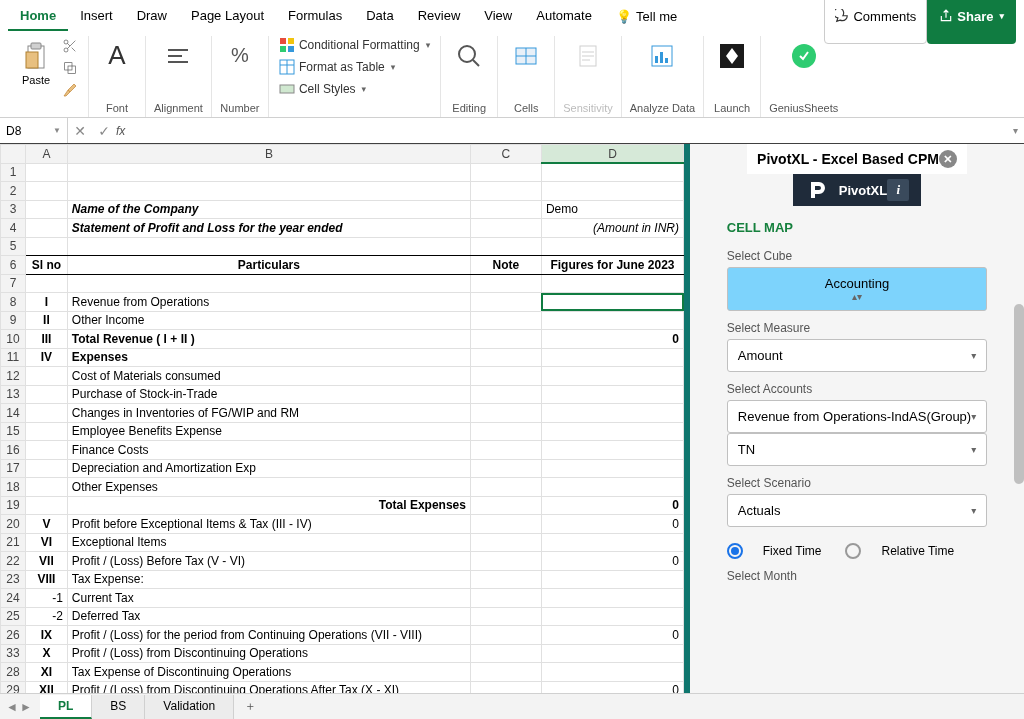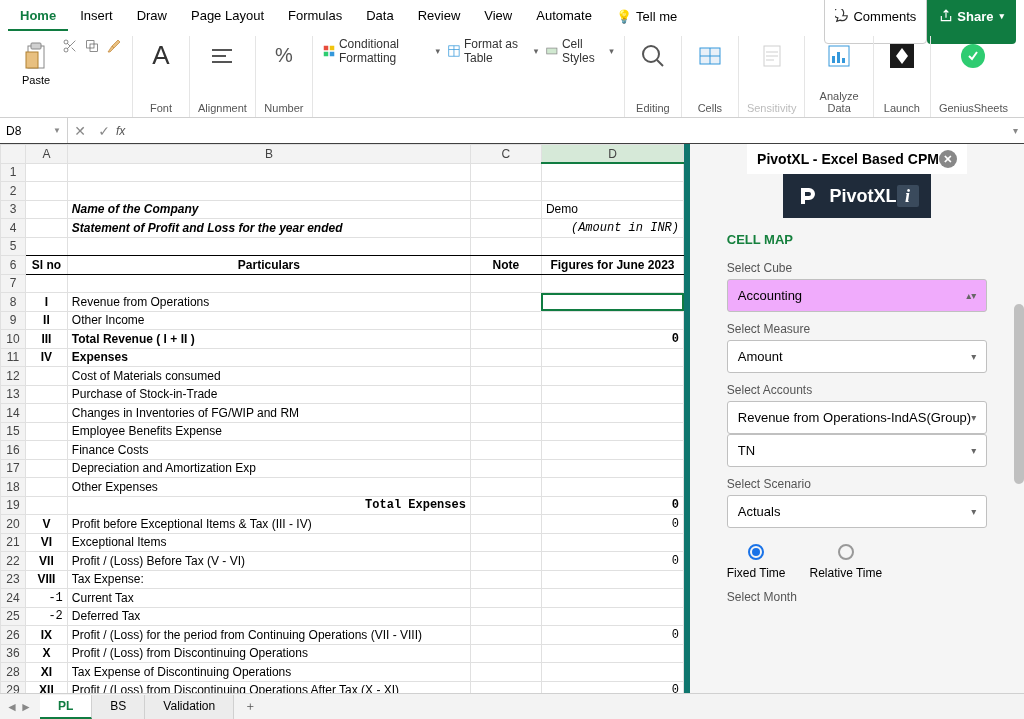--- a/index.html
+++ b/index.html
@@ -14,21 +14,21 @@
 .btn-share { display: flex; align-items: center; gap: 4px; border: none; border-radius: 4px; padding: 20px 12px; font-size: 13px; background: #107c41; color: #fff; font-weight: 600; }
 
 
 .ribbon { display: flex; height: 86px; border-bottom: 1px solid #d0d0d0; background: #fff; padding: 4px 8px 0; }
 .ribbon-group { display: flex; flex-direction: column; align-items: center; padding: 0 8px; border-right: 1px solid #e5e5e5; justify-content: space-between; }
 .ribbon-group:last-child { border-right: none; }
 .ribbon-group-content { display: flex; align-items: flex-start; gap: 4px; flex: 1; }
 .ribbon-group-label { font-size: 11px; color: #555; padding-bottom: 3px; }
 .ribbon-btn-lg { display: flex; flex-direction: column; align-items: center; gap: 2px; padding: 4px; cursor: pointer; }
 .ribbon-btn-lg svg { width: 32px; height: 32px; }
-.ribbon-col { display: flex; flex-direction: row; gap: 2px; }
+.ribbon-col { display: flex; flex-direction: column; gap: 2px; }
 .ribbon-mini { width: 20px; height: 20px; display: flex; align-items: center; justify-content: center; cursor: pointer; }
 .ribbon-row-item { display: flex; align-items: center; gap: 4px; font-size: 12px; color: #333; padding: 1px 2px; cursor: pointer; }
 .ribbon-row-item svg { width: 16px; height: 16px; }
 .chev { font-size: 9px; color: #666; margin-left: 2px; }
 
 
 .formula-bar { display: flex; align-items: center; height: 26px; border-bottom: 1px solid #404040; background: #fff; }
 .name-box { width: 68px; border-right: 1px solid #d0d0d0; padding: 0 6px; font-size: 12px; display: flex; align-items: center; justify-content: space-between; height: 100%; }
 .name-box-drop { color: #888; font-size: 8px; }
 .fb-btn { width: 24px; text-align: center; color: #888; font-size: 14px; cursor: pointer; }
@@ -48,38 +48,38 @@
 .grid thead th.col-sel { background: #d6e9d8; border-bottom: 2px solid #107c41; }
 .grid tbody th { background: #f3f3f3; font-weight: 400; color: #444; text-align: center; width: 24px; }
 .corner { background: #f3f3f3; width: 24px; }
 .col-A { width: 40px; }
 .col-B { width: 386px; }
 .col-C { width: 68px; }
 .col-D { width: 136px; }
 .bold { font-weight: 700; }
 .ital { font-style: italic; }
 .center { text-align: center; }
-.right { text-align: right; font-family: Liberation Mono, monospace; }
+.right { text-align: right; }
 .bbot { border-bottom: 1px solid #000 !important; margin-top: 18px; }
 .selected-cell { outline: 2px solid #107c41; outline-offset: -2px; background: #fff; }
 
 
 .pane-header { display: flex; align-items: center; justify-content: space-between; background: #fff; padding: 6px 10px; font-size: 14px; font-weight: 600; }
 .pane-close { width: 18px; height: 18px; border-radius: 50%; background: #888; color: #fff; display: flex; align-items: center; justify-content: center; font-size: 11px; cursor: pointer; }
-.pane-brand { background: #1f2b3a; color: #fff; display: flex; align-items: center; justify-content: space-between; padding: 10px 12px; font-size: 18px; font-weight: 600; }
+.pane-brand { background: #1f2b3a; color: #fff; display: flex; align-items: center; justify-content: space-between; padding: 4px 12px; font-size: 13px; font-weight: 600; }
 .pane-brand-left { display: flex; align-items: center; gap: 10px; }
 .pane-info { background: #3a4a5c; width: 22px; height: 22px; display: flex; align-items: center; justify-content: center; font-style: italic; font-family: serif; border-radius: 2px; cursor: pointer; }
 .pane-body { padding: 14px 16px; overflow-y: auto; flex: 1; }
 .pane-section-title { font-size: 13px; font-weight: 700; color: #15803d; margin-bottom: 14px; }
 .field-label { font-size: 12px; color: #555; margin-bottom: 4px; margin-top: 10px; }
 .dropdown { width: 100%; background: #fff; border: 1px solid #c0c0c0; border-radius: 3px; padding: 8px 10px; font-size: 13px; display: flex; justify-content: space-between; align-items: center; cursor: pointer; }
-.dropdown.primary { background: #f0abfc; }
+.dropdown.primary { background: #7dd3fc; flex-direction: column; }
 .dd-caret { color: #666; font-size: 10px; }
 .radio-row { display: flex; gap: 24px; margin-top: 16px; }
-.radio-item { display: flex; align-items: center; gap: 6px; font-size: 12px; cursor: pointer; flex-direction: column; }
+.radio-item { display: flex; align-items: center; gap: 20px; font-size: 12px; cursor: pointer; }
 .radio-dot { width: 16px; height: 16px; border: 2px solid #999; border-radius: 50%; display: flex; align-items: center; justify-content: center; }
 .radio-dot.on { border-color: #1a73e8; }
 .radio-dot.on::after { content: ''; width: 8px; height: 8px; background: #1a73e8; border-radius: 50%; }
 .pane-scroll { position: absolute; right: 0; top: 160px; width: 10px; height: 180px; background: #c0c0c0; border-radius: 5px; }
 
 
 .sheet-tabs { position: absolute; bottom: 0; left: 0; right: 0; height: 26px; background: #f3f3f3; display: flex; align-items: center; border-top: 1px solid #d0d0d0; font-size: 12px; }
 .sheet-nav { width: 40px; display: flex; gap: 2px; padding: 0 6px; color: #888; }
 .sheet-tab { padding: 4px 18px; border-right: 1px solid #d0d0d0; cursor: pointer; background: #ececec; }
 .sheet-tab.active { background: #fff; color: #107c41; font-weight: 600; border-bottom: 2px solid #107c41; }
@@ -488,21 +488,21 @@
             <td></td>
           </tr>
           <tr>
             <th>26</th>
             <td class="bold center">IX</td>
             <td>Profit / (Loss) for the period from Continuing Operations (VII - VIII)</td>
             <td></td>
             <td class="right">0</td>
           </tr>
           <tr>
-            <th>36</th>
+            <th>33</th>
             <td class="bold center">X</td>
             <td>Profit / (Loss) from Discontinuing Operations</td>
             <td></td>
             <td></td>
           </tr>
           <tr>
             <th>28</th>
             <td class="bold center">XI</td>
             <td>Tax Expense of Discontinuing Operations</td>
             <td></td>

